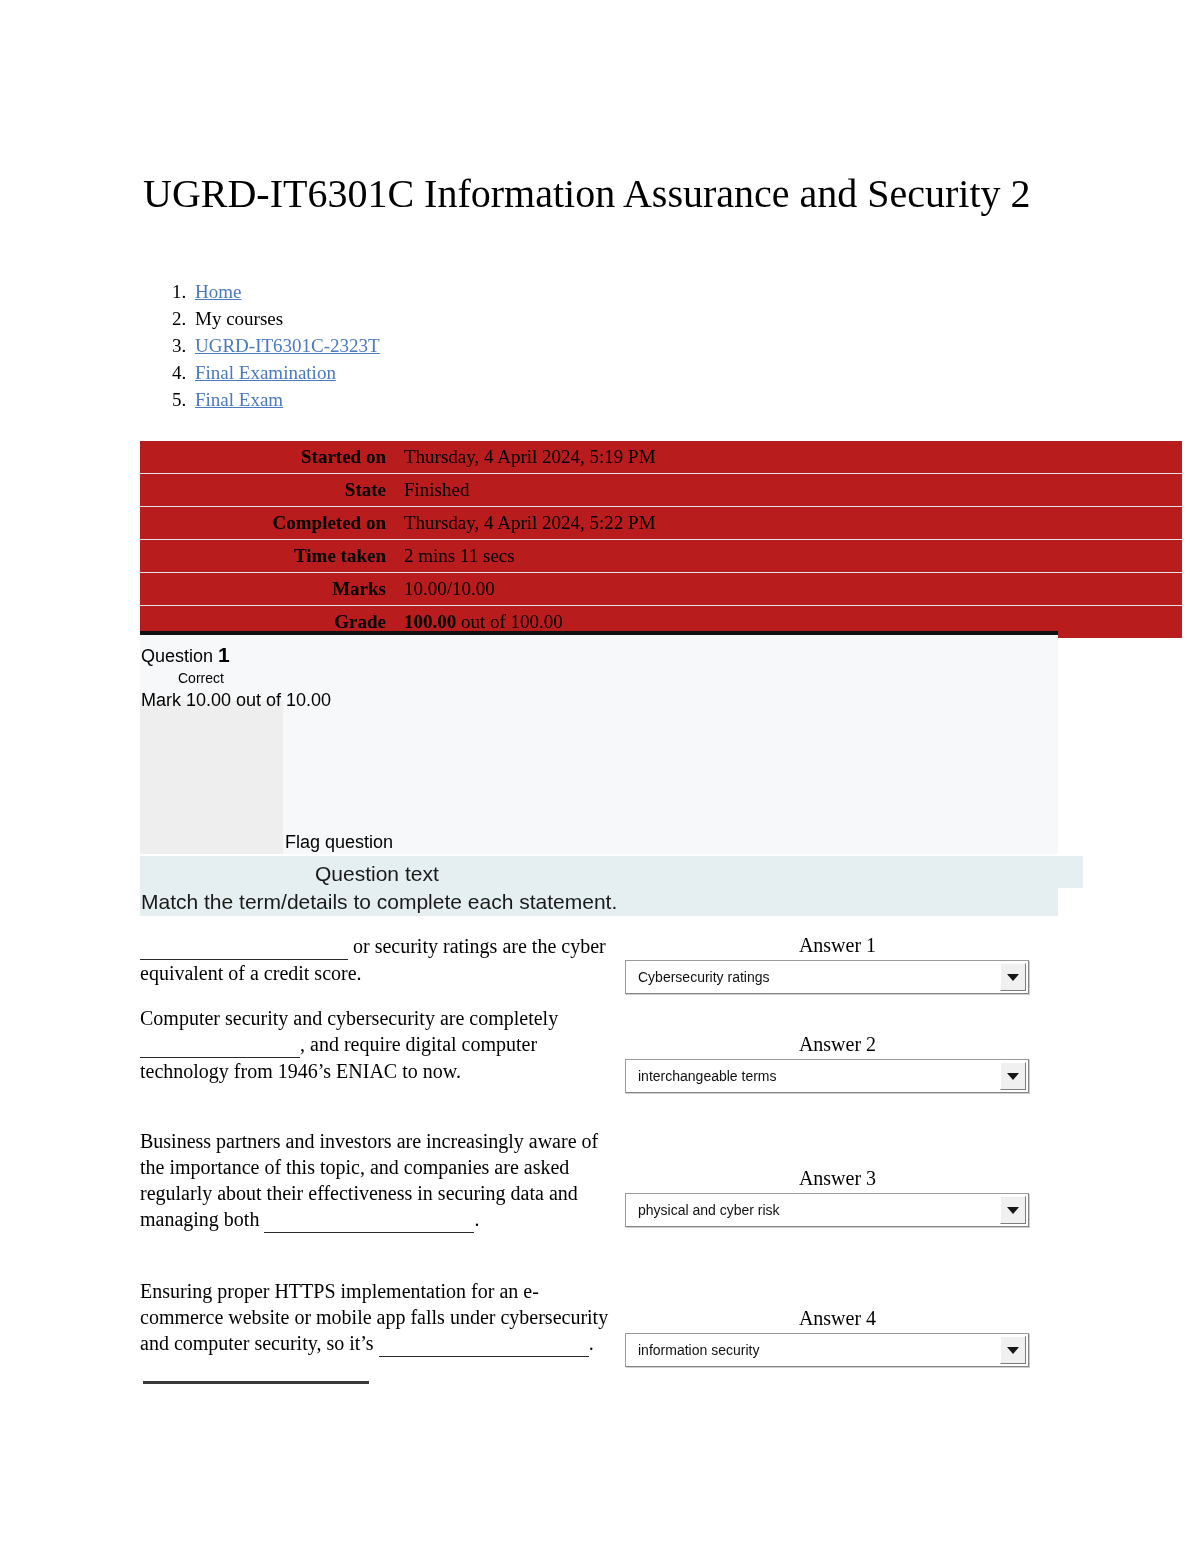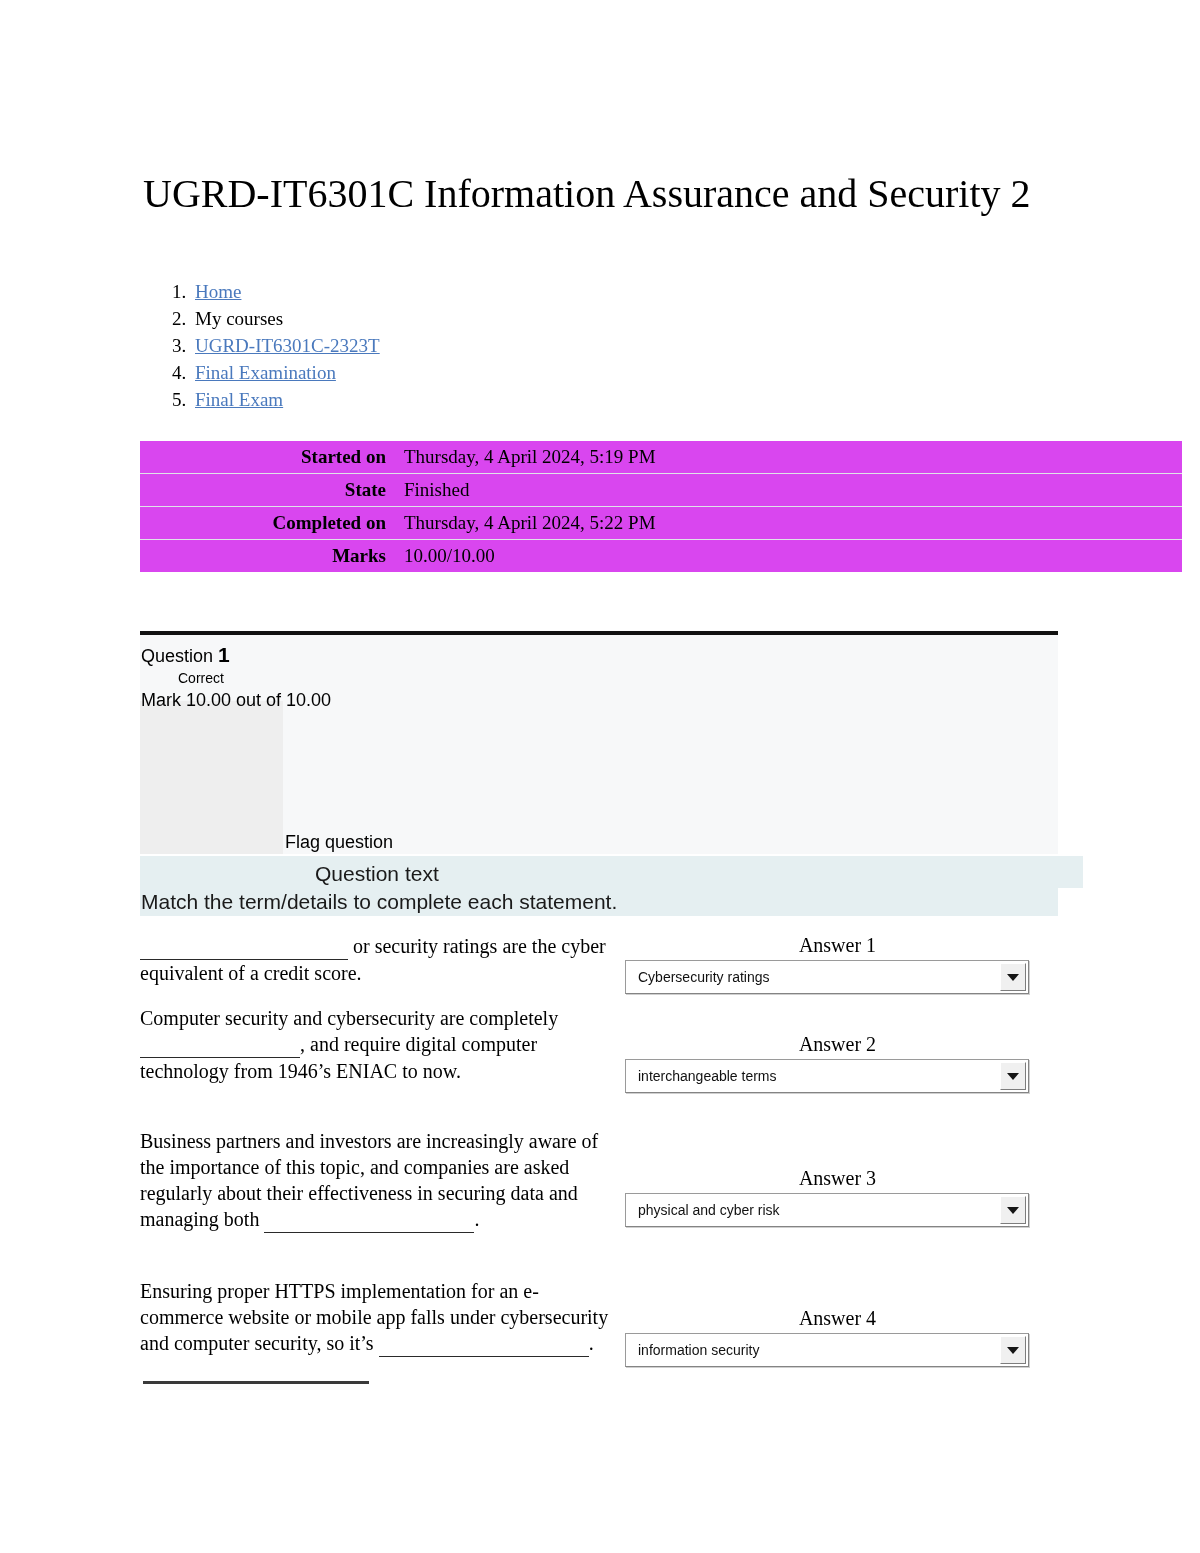--- a/index.html
+++ b/index.html
@@ -56,21 +56,21 @@
     text-decoration: none;
   }
 
   
   .summary-table {
     position: absolute;
     left: 140px;
     top: 441px;
     width: 1042px;
     border-collapse: collapse;
-    background: #d946ef;
+    background: #b91c1c;
     font-size: 19px;
   }
   .summary-table tr {
     border-top: 1px solid #dfe3e8;
   }
   .summary-table tr:first-child { border-top: none; }
   .summary-table th {
     width: 246px;
     text-align: right;
     font-weight: bold;
@@ -308,22 +308,30 @@
     </tr>
     <tr>
       <th>State</th>
       <td>Finished</td>
     </tr>
     <tr>
       <th>Completed on</th>
       <td>Thursday, 4 April 2024, 5:22 PM</td>
     </tr>
     <tr>
+      <th>Time taken</th>
+      <td>2 mins 11 secs</td>
+    </tr>
+    <tr>
       <th>Marks</th>
       <td>10.00/10.00</td>
+    </tr>
+    <tr>
+      <th>Grade</th>
+      <td><span class="grade-strong">100.00</span><span> out of 100.00</span></td>
     </tr>
   </tbody>
 </table>
 
 <div class="question-block">
   <div class="question-info-col"></div>
   <div class="q-number"><span>Question</span> <b>1</b></div>
   <div class="q-state">Correct</div>
   <div class="q-mark">Mark 10.00 out of 10.00</div>
   <div class="q-flag">Flag question</div>

